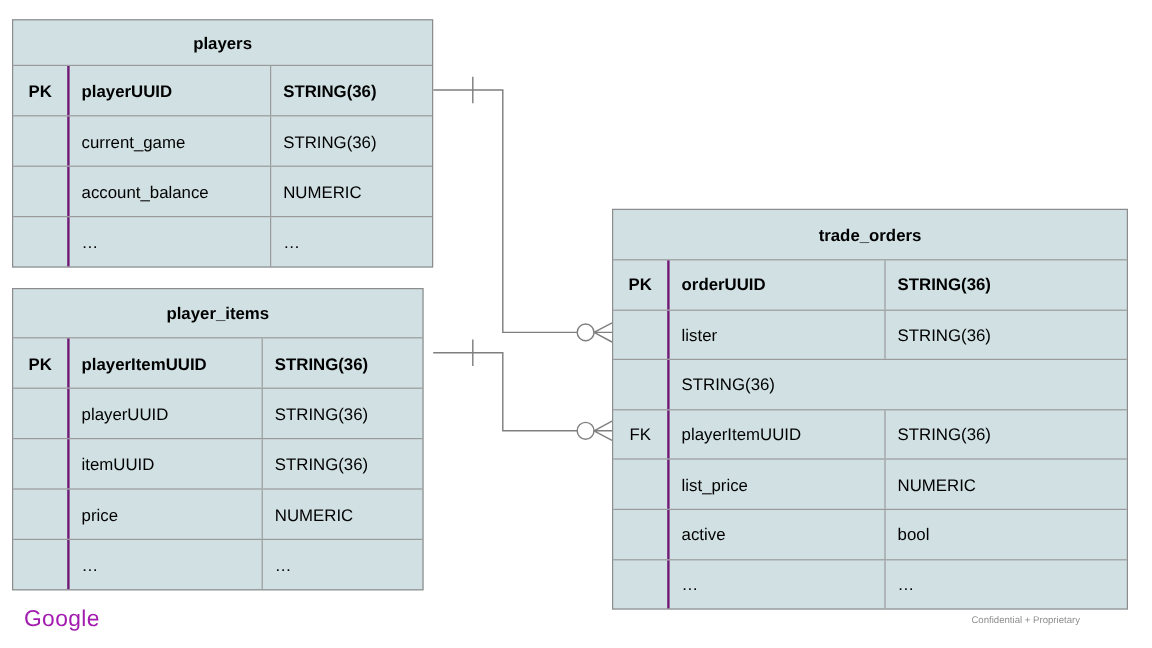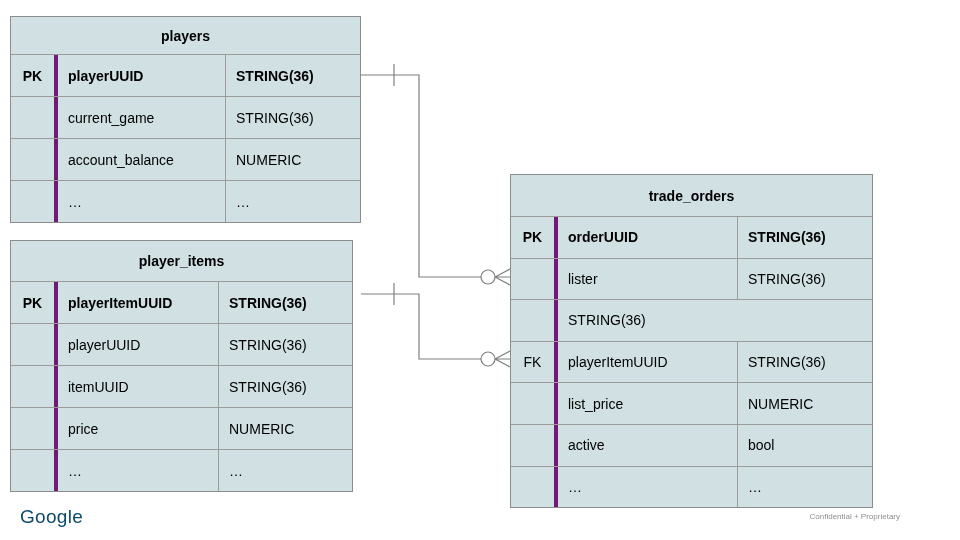--- a/index.html
+++ b/index.html
@@ -19,47 +19,47 @@
     border:1px solid #8c8c8c;
     box-sizing:border-box;
     font-size:14px;
   }
   .tbl-title {
     display:flex; align-items:center; justify-content:center;
     font-weight:bold;
   }
   .tbl-row { display:flex; border-top:1px solid #9b9b9b; box-sizing:border-box; }
   .cell { display:flex; align-items:center; box-sizing:border-box; overflow:hidden; white-space:nowrap; }
-  .cell.pk   { justify-content:center; border-right:4px solid #701a75; }
+  .cell.pk   { justify-content:center; border-right:2px solid #701a75; }
   .cell.field{ padding-left:10px; border-right:1px solid #9b9b9b; }
   .cell.type { padding-left:10px; flex:1;text-align:center; }
   .key-row .cell { font-weight:bold; }
 
   .t-players { left:10px; top:16px; width:351px; }
   .t-players .tbl-title { height:37px; }
   .t-players .tbl-row   { height:42px; }
   .t-players .cell.pk   { width:47px; }
   .t-players .cell.field{ width:168px; }
 
   .t-items { left:10px; top:240px; width:343px; }
   .t-items .tbl-title { height:40px; }
   .t-items .tbl-row   { height:42px; }
   .t-items .cell.pk   { width:47px; }
   .t-items .cell.field{ width:161px; }
 
-  .t-orders { left:510px; top:174px; width:363px; }
+  .t-orders { left:510px; top:174px; width:430px; }
   .t-orders .tbl-title { height:41px; }
   .t-orders .tbl-row   { height:41.6px; }
   .t-orders .cell.pk   { width:47px; }
   .t-orders .cell.field{ width:180px; }
 
   
   .google-logo {
     position:absolute; left:20px; top:506px; z-index:2;
-    font-size:19px; color:#0c4a6e; letter-spacing:0.3px;
+    font-size:19px; color:#a21caf; letter-spacing:0.3px;
   }
   .confidential {
     position:absolute; right:60px; top:512px; z-index:2;
     font-size:8px; color:#8e8e8e;margin-left:14px;
   }
 </style>
 </head>
 <body>
 
 <svg id="connector-layer" viewBox="0 0 960 540" xmlns="http://www.w3.org/2000/svg">

